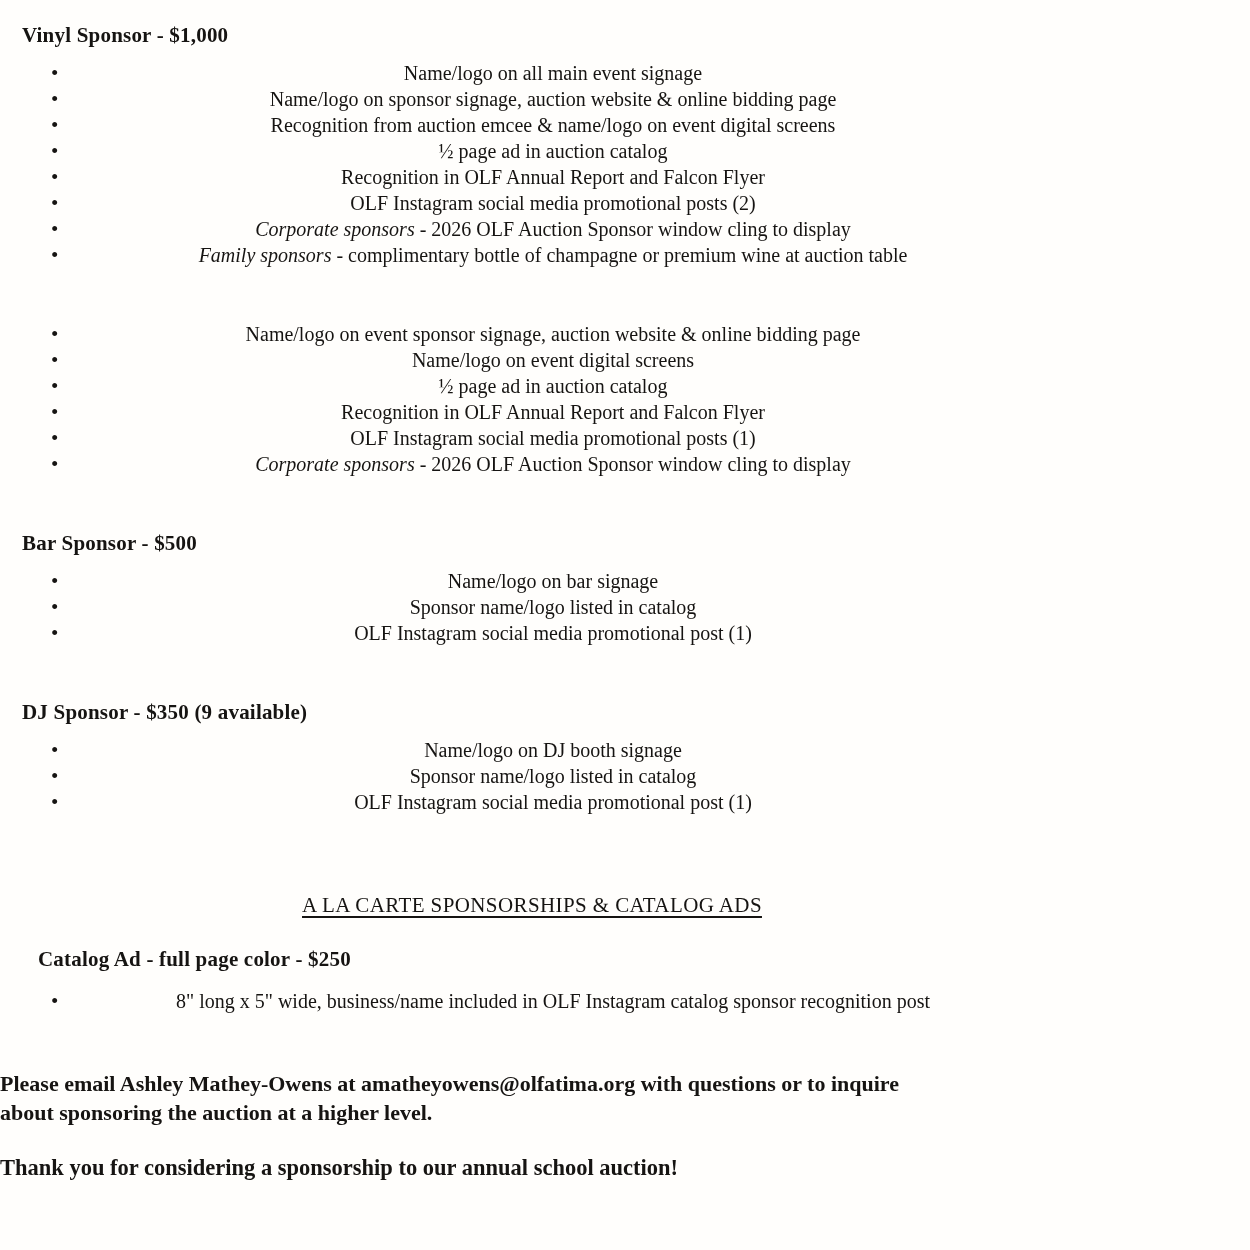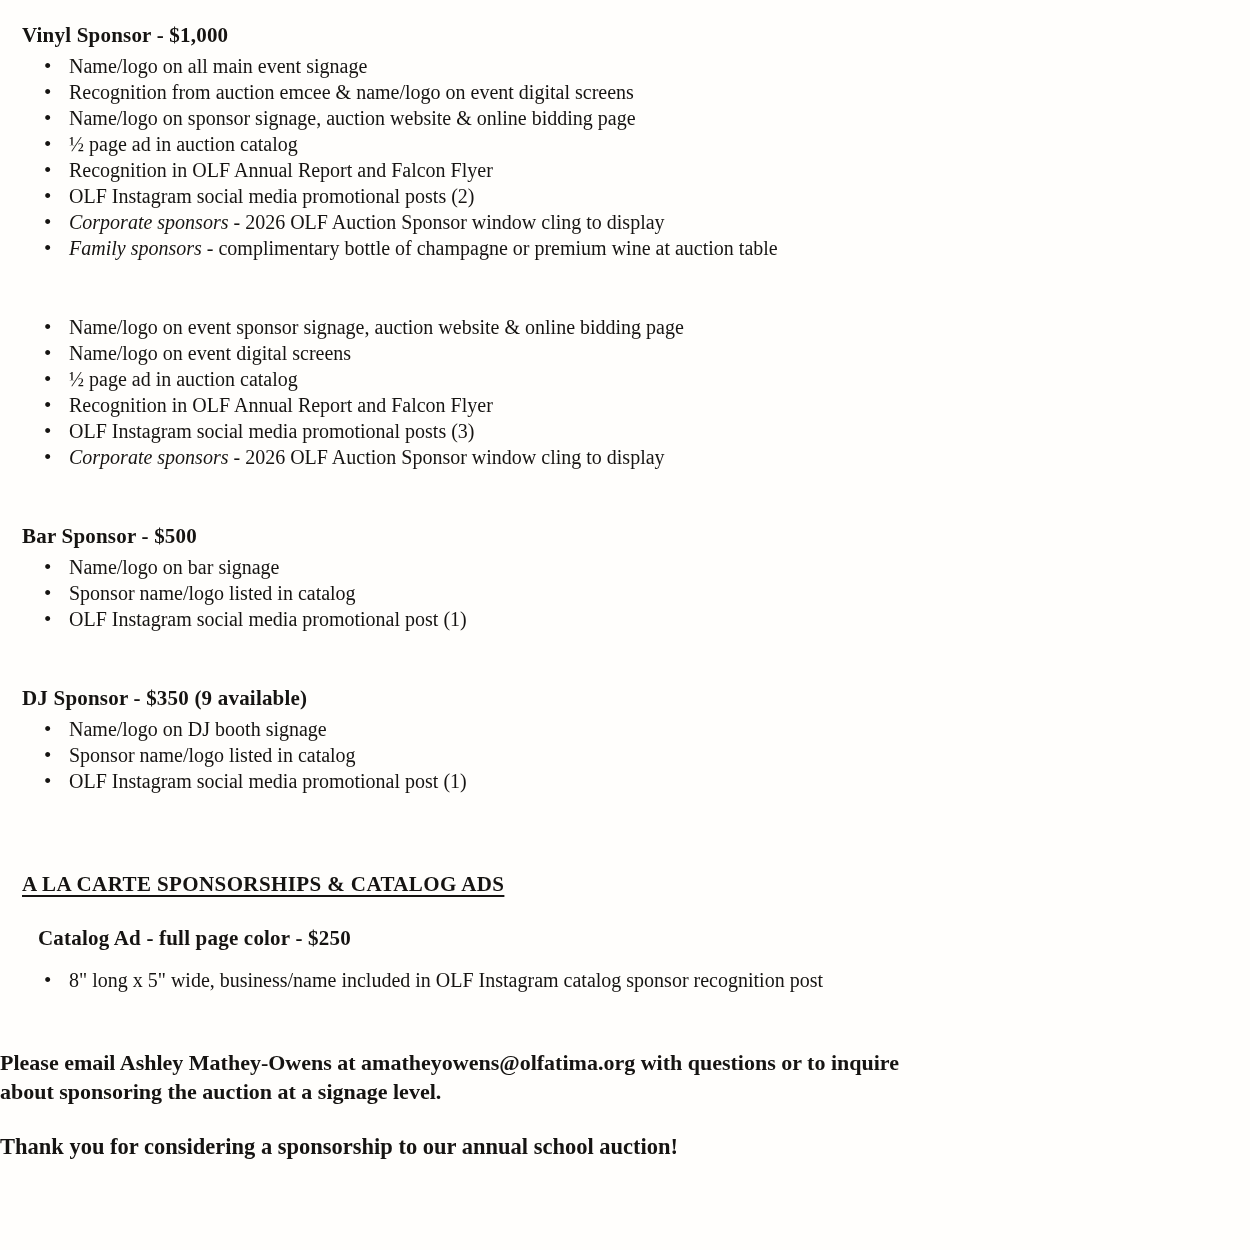--- a/index.html
+++ b/index.html
@@ -28,23 +28,24 @@
     margin: 0;
     font-size: 21px;
     line-height: 26px;
     font-weight: bold;
     letter-spacing: 0.2px;
   }
   section.tier + section.tier {
     margin-top: 53px;
   }
   ul.benefits {
-    margin: 5px;
+    margin: 12px;
     padding: 0;
     list-style: none;
+    text-align: center;
   }
   ul.benefits li {
     position: relative;
     padding-left: 42px;
     font-size: 20px;
     line-height: 26px;
   }
   ul.benefits li::before {
     content: "\2022";
     position: absolute;
@@ -53,25 +54,26 @@
     font-size: 21px;
     line-height: 26px;
   }
   .em {
     font-style: italic;
   }
   h2.alacarte-heading {
     margin: 77px 0 0 0;
     font-size: 21px;
     line-height: 26px;
-    font-weight: bold;
+    font-weight: normal;
     letter-spacing: 0.4px;
     text-decoration: underline;
     text-decoration-thickness: 2px;
     text-underline-offset: 4px;
+    text-align: center;
   }
   .catalog-item {
     margin-top: 28px;
   }
   .catalog-item h3 {
     margin: 16px;
     font-size: 21px;
     line-height: 26px;
     font-weight: bold;
     letter-spacing: 0.2px;
@@ -93,37 +95,37 @@
 </head>
 <body>
 
 <div class="page">
   <div class="content">
 
     <section class="tier">
       <h2 class="tier-heading">Vinyl Sponsor - $1,000</h2>
       <ul class="benefits">
         <li><span class="em"></span><span>Name/logo on all main event signage</span></li>
+        <li><span class="em"></span><span>Name/logo on sponsor signage, auction website &amp; online bidding page</span></li>
         <li><span class="em"></span><span>Recognition from auction emcee &amp; name/logo on event digital screens</span></li>
-        <li><span class="em"></span><span>Name/logo on sponsor signage, auction website &amp; online bidding page</span></li>
         <li><span class="em"></span><span>½ page ad in auction catalog</span></li>
         <li><span class="em"></span><span>Recognition in OLF Annual Report and Falcon Flyer</span></li>
         <li><span class="em"></span><span>OLF Instagram social media promotional posts (2)</span></li>
         <li><span class="em">Corporate sponsors</span><span> - 2026 OLF Auction Sponsor window cling to display</span></li>
         <li><span class="em">Family sponsors</span><span> - complimentary bottle of champagne or premium wine at auction table</span></li>
       </ul>
     </section>
 
     <section class="tier">
       <ul class="benefits">
         <li><span class="em"></span><span>Name/logo on event sponsor signage, auction website &amp; online bidding page</span></li>
         <li><span class="em"></span><span>Name/logo on event digital screens</span></li>
         <li><span class="em"></span><span>½ page ad in auction catalog</span></li>
         <li><span class="em"></span><span>Recognition in OLF Annual Report and Falcon Flyer</span></li>
-        <li><span class="em"></span><span>OLF Instagram social media promotional posts (3)</span></li>
+        <li><span class="em"></span><span>OLF Instagram social media promotional posts (1)</span></li>
         <li><span class="em">Corporate sponsors</span><span> - 2026 OLF Auction Sponsor window cling to display</span></li>
       </ul>
     </section>
 
     <section class="tier">
       <h2 class="tier-heading">Bar Sponsor - $500</h2>
       <ul class="benefits">
         <li><span class="em"></span><span>Name/logo on bar signage</span></li>
         <li><span class="em"></span><span>Sponsor name/logo listed in catalog</span></li>
         <li><span class="em"></span><span>OLF Instagram social media promotional post (1)</span></li>
@@ -146,17 +148,17 @@
       <ul class="benefits">
         <li><span>8" long x 5" wide, business/name included in OLF Instagram catalog sponsor recognition post</span></li>
       </ul>
     </section>
 
 
   </div>
 
   <div class="footer-contact">
     <div>Please email Ashley Mathey-Owens at amatheyowens@olfatima.org with questions or to inquire</div>
-    <div>about sponsoring the auction at a signage level.</div>
+    <div>about sponsoring the auction at a higher level.</div>
   </div>
 
   <div class="footer-thanks">Thank you for considering a sponsorship to our annual school auction!</div>
 </div>
 
 </body></html>

